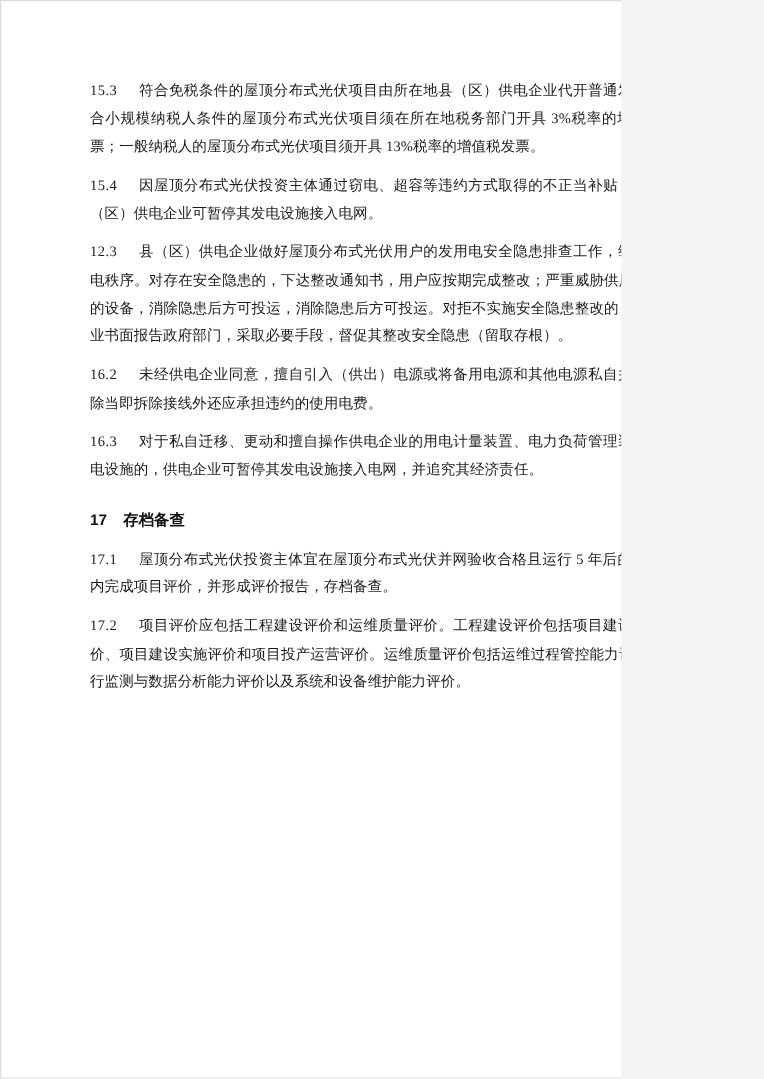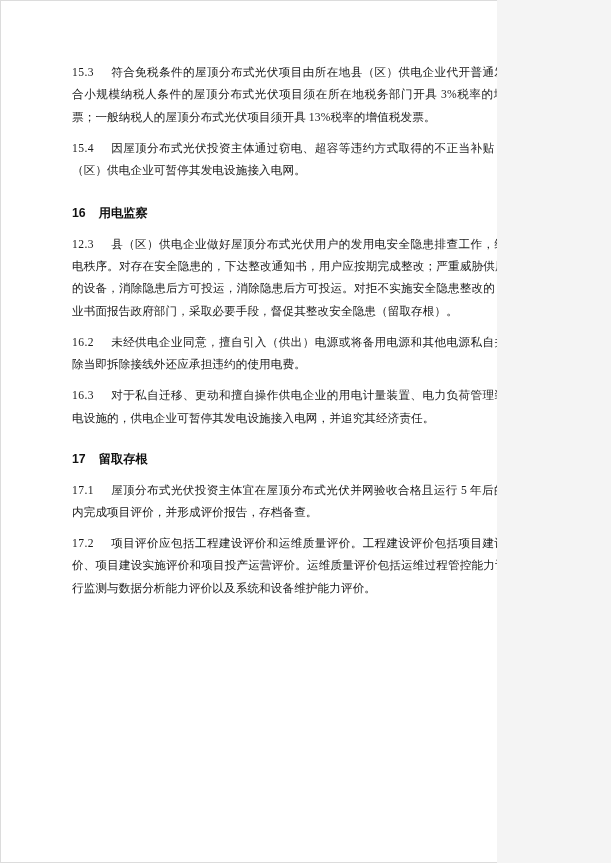--- a/index.html
+++ b/index.html
@@ -85,38 +85,35 @@
   <div class="content">
 
     <p class="para">
       <span class="num">15.3</span><span class="gap"></span><span>符合免税条件的屋顶分布式光伏项目由所在地县（区）供电企业代开普通发票；符合小规模纳税人条件的屋顶分布式光伏项目须在所在地税务部门开具 3%税率的增值税发票；一般纳税人的屋顶分布式光伏项目须开具 13%税率的增值税发票。</span>
     </p>
 
     <p class="para">
       <span class="num">15.4</span><span class="gap"></span><span>因屋顶分布式光伏投资主体通过窃电、超容等违约方式取得的不正当补贴，应由县（区）供电企业可暂停其发电设施接入电网。</span>
     </p>
 
-    <h2 class="heading heading-first">
-      <span class="hnum">16</span><span>用电监察</span>
-    </h2>
 
     <p class="para">
       <span class="num">12.3</span><span class="gap"></span><span>县（区）供电企业做好屋顶分布式光伏用户的发用电安全隐患排查工作，维护发用电秩序。对存在安全隐患的，下达整改通知书，用户应按期完成整改；严重威胁供用电安全的设备，消除隐患后方可投运，消除隐患后方可投运。对拒不实施安全隐患整改的，供电企业书面报告政府部门，采取必要手段，督促其整改安全隐患（留取存根）。</span>
     </p>
 
     <p class="para">
       <span class="num">16.2</span><span class="gap"></span><span>未经供电企业同意，擅自引入（供出）电源或将备用电源和其他电源私自并网的，除当即拆除接线外还应承担违约的使用电费。</span>
     </p>
 
     <p class="para">
       <span class="num">16.3</span><span class="gap"></span><span>对于私自迁移、更动和擅自操作供电企业的用电计量装置、电力负荷管理装置、供电设施的，供电企业可暂停其发电设施接入电网，并追究其经济责任。</span>
     </p>
 
     <h2 class="heading">
-      <span class="hnum">17</span><span>留取存根</span>
+      <span class="hnum">17</span><span>存档备查</span>
     </h2>
 
     <p class="para">
       <span class="num">17.1</span><span class="gap"></span><span>屋顶分布式光伏投资主体宜在屋顶分布式光伏并网验收合格且运行 5 年后的 3 个月内完成项目评价，并形成评价报告，存档备查。</span>
     </p>
 
     <p class="para">
       <span class="num">17.2</span><span class="gap"></span><span>项目评价应包括工程建设评价和运维质量评价。工程建设评价包括项目建设准备评价、项目建设实施评价和项目投产运营评价。运维质量评价包括运维过程管控能力评价、运行监测与数据分析能力评价以及系统和设备维护能力评价。</span>
     </p>
 

